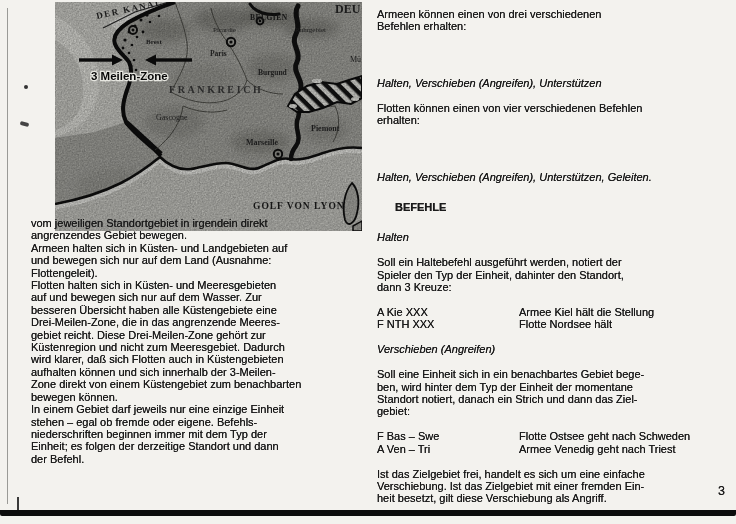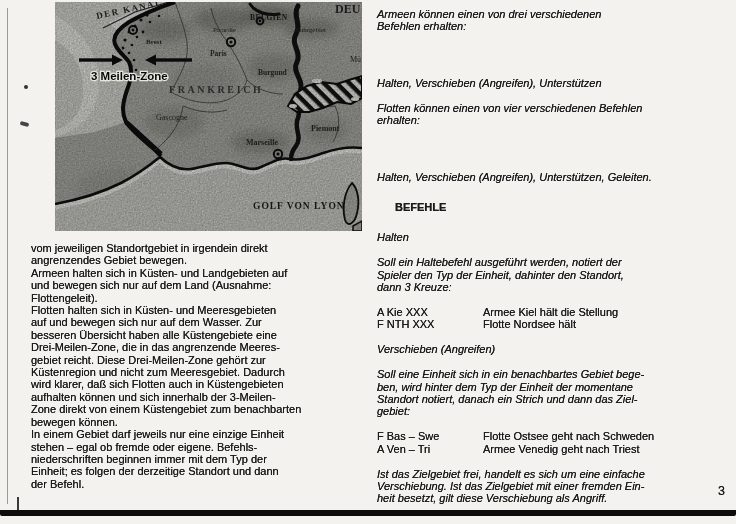--- a/index.html
+++ b/index.html
@@ -12,28 +12,28 @@
   .speck2{position:absolute;left:20px;top:122px;width:9px;height:4px;background:#444;border-radius:2px;transform:rotate(14deg);}
   .bottom-bar{position:absolute;left:0;top:510px;width:736px;height:6px;background:#0c0c0c;border-radius:0 0 2px 2px;}
   .bottom-stub{position:absolute;left:17px;top:497px;width:2px;height:14px;background:#3a3a3a;}
 
   
   .map{position:absolute;left:55px;top:2px;width:307px;height:229px;overflow:hidden;}
   .map svg{display:block;}
 
   
   .col{position:absolute;color:#1b1b1b;font-size:11px;line-height:12.4px;text-shadow:0 0 .35px #1b1b1b;}
-  .left-col{left:31px;top:242px;width:332px;white-space:pre-line;}
+  .left-col{left:31px;top:217px;width:332px;white-space:pre-line;}
   .right-col{left:377px;top:8px;width:352px;}
-  .para{white-space:pre-line;margin:0 0 12.5px 0;font-style:italic;}
+  .para{white-space:pre-line;margin:0 0 12.5px 0;}
   .ital{font-style:italic;margin-top:44px;}
   .head{font-weight:bold;margin:18px;}
   .sub{font-style:italic;margin:0 0 12.5px 0;}
   .ex-table{margin:0 0 12.5px 0;}
-  .ex-row{display:flex;}
+  .ex-row{display:flex;gap:36px;}
   .ex-code{width:106px;flex:0 0 106px;}
   .ex-desc{flex:1;}
 
   .page-number{position:absolute;left:718px;top:484px;font-size:12.5px;color:#1b1b1b;text-shadow:0 0 .35px #1b1b1b;}
 </style>
 </head>
 <body>
 
 <div class="page">
 

